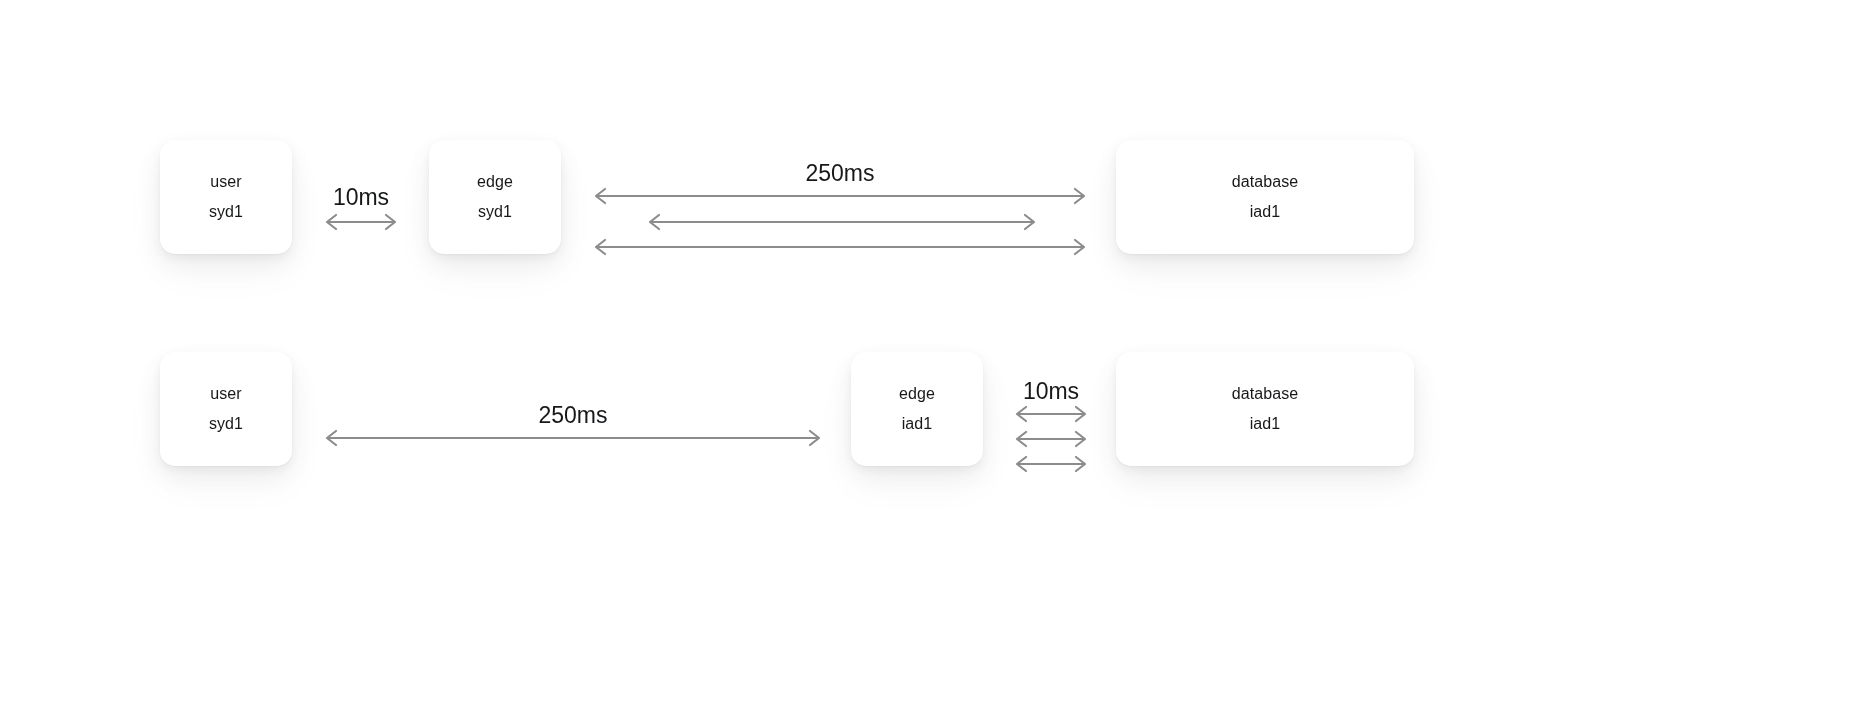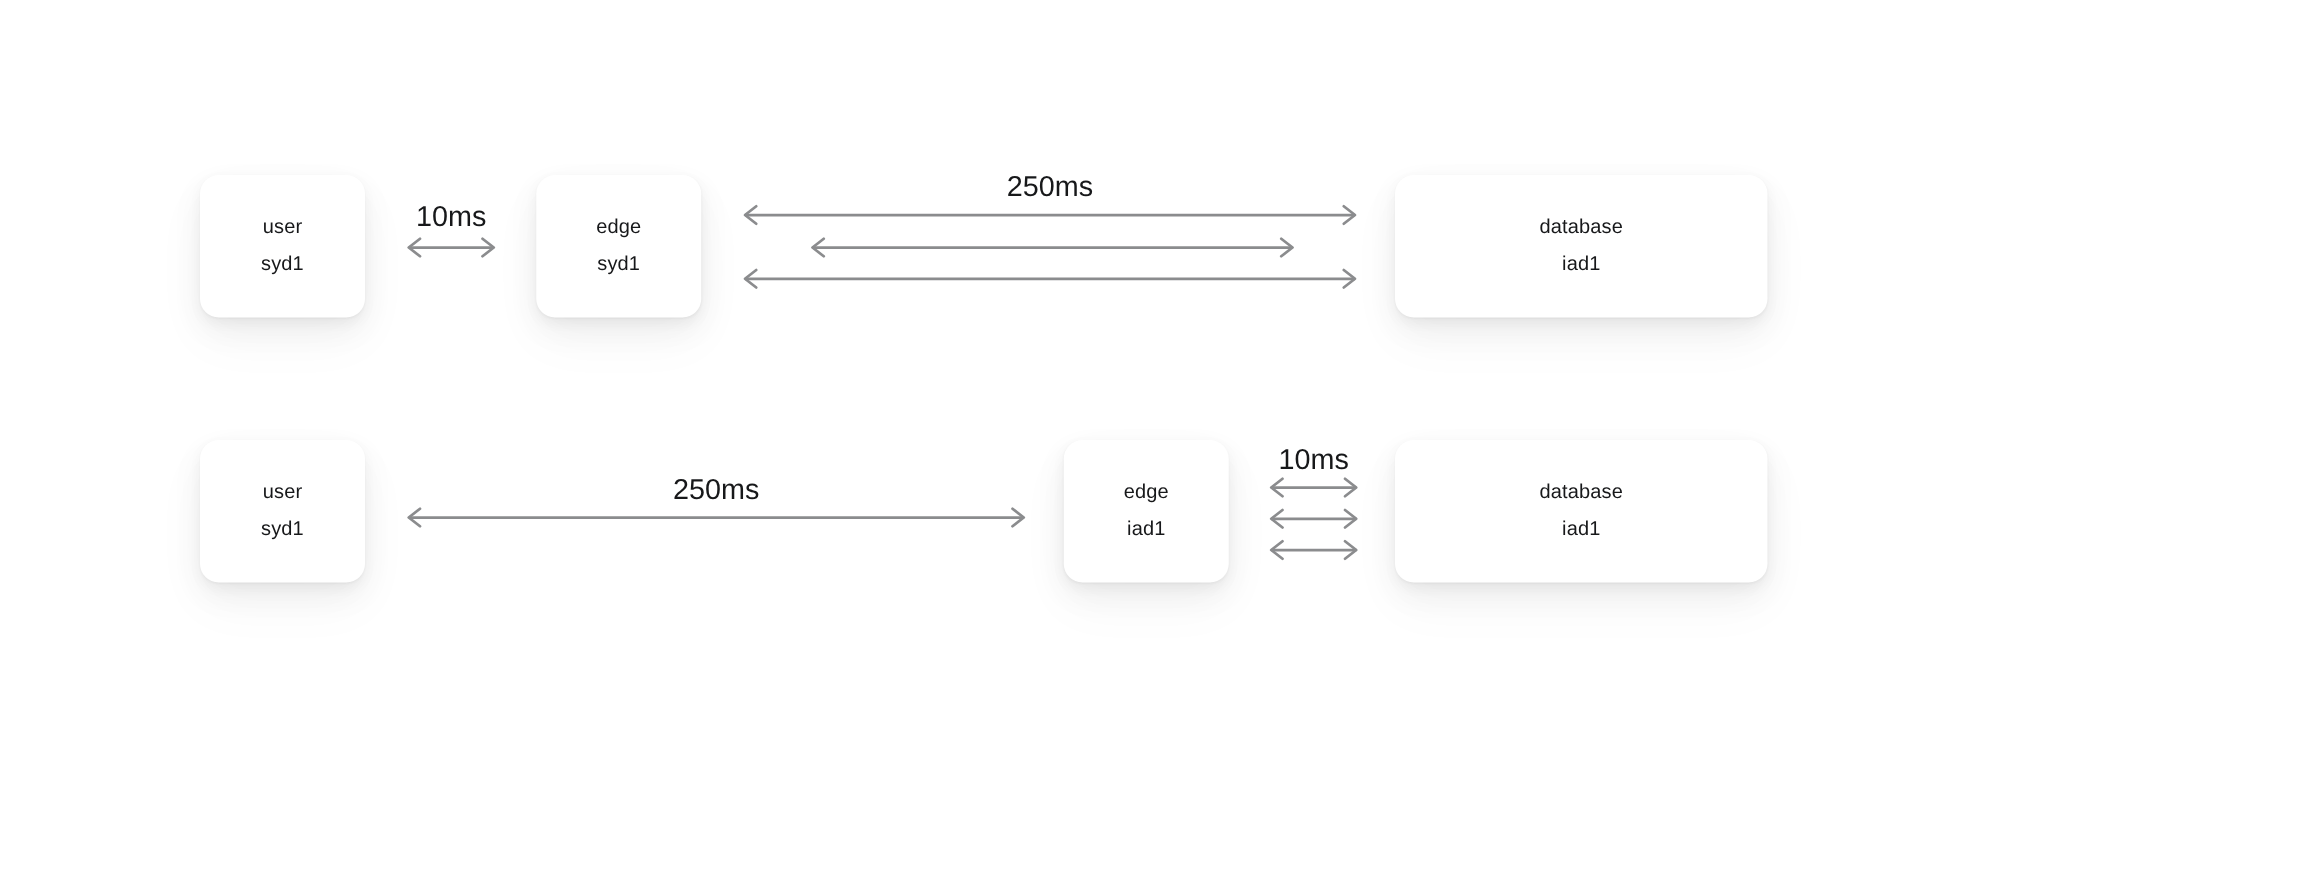--- a/index.html
+++ b/index.html
@@ -44,20 +44,21 @@
     font-size: 16px;
     line-height: 30px;
     letter-spacing: 0.1px;
     white-space: nowrap;
     text-align: center;
   }
 
   
   .arrow-group {
     position: absolute;
+    margin-top: 24px;
   }
   .arrow-label {
     position: absolute;
     color: #17181a;
     font-size: 23px;
     line-height: 26px;
     white-space: nowrap;
     text-align: center;
     transform: translateX(-50%);
   }

